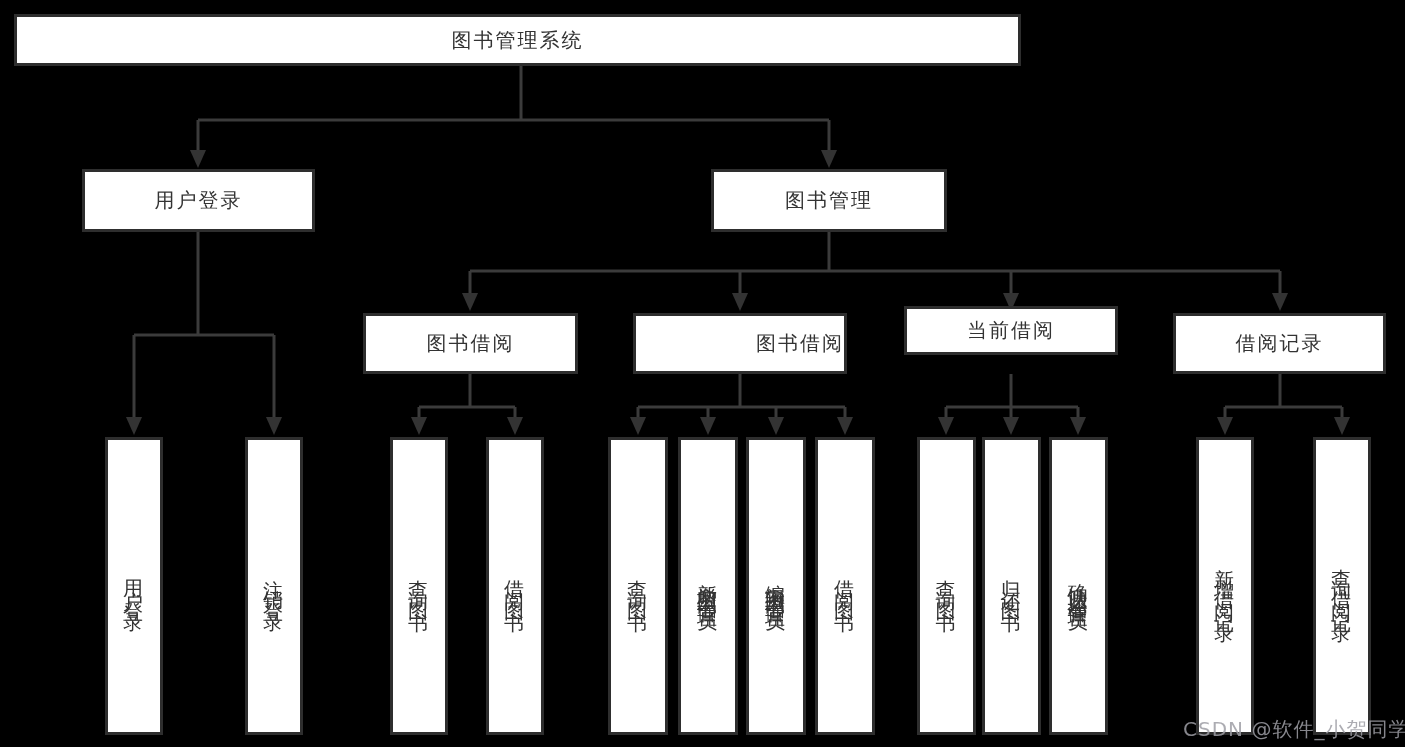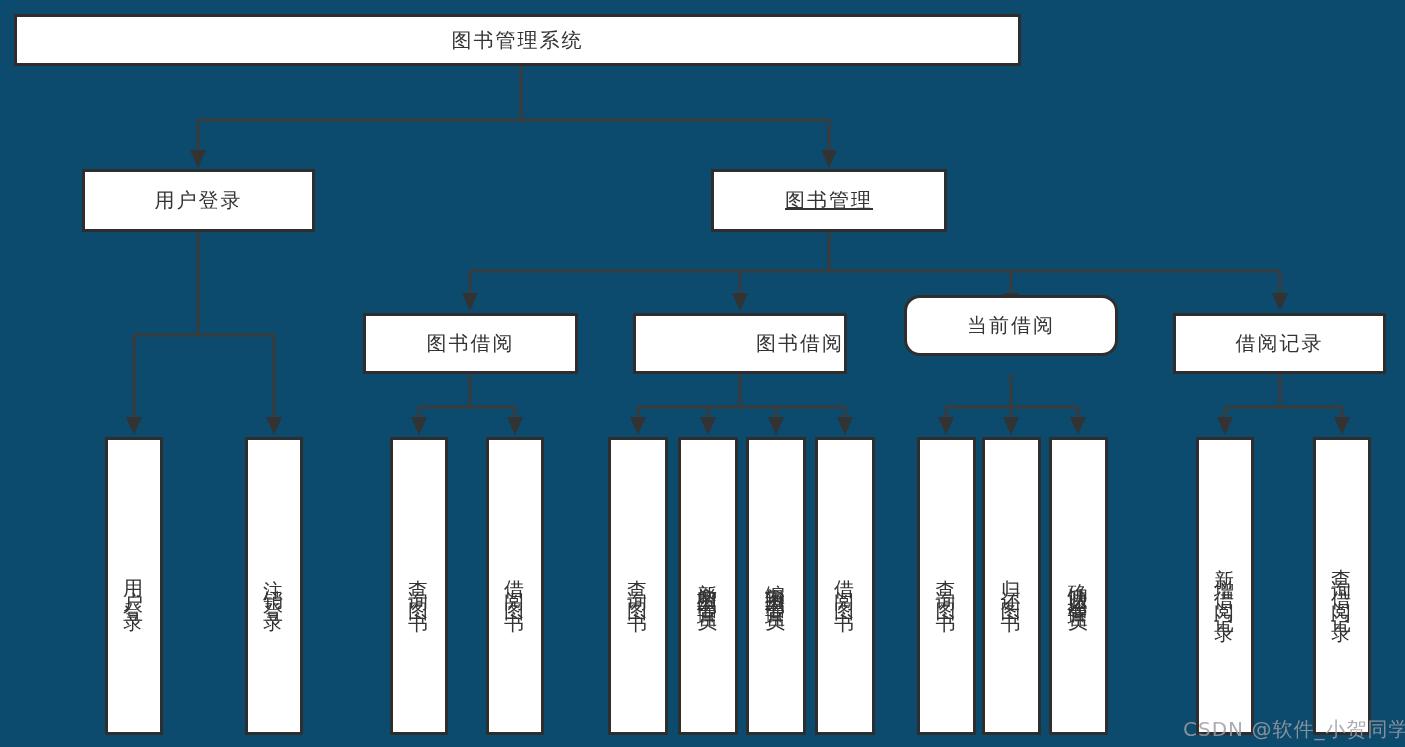--- a/index.html
+++ b/index.html
@@ -1,20 +1,20 @@
 <!DOCTYPE html>
 <html><head>
 <meta charset="utf-8">
 <style>
   html, body { margin: 0; padding: 0; background: #ffffff; }
   .canvas {
     position: relative;
     width: 1405px;
     height: 747px;
-    background: #0c4a6e;
+    background: #000000;
     overflow: hidden;
     font-family: "DejaVu Sans", "Liberation Sans", sans-serif;
   }
   .connectors {
     position: absolute;
     left: 0; top: 0;
     width: 1405px; height: 747px;
     pointer-events: none;
   }
   .node {
@@ -39,24 +39,24 @@
     font-size: 20px;
     letter-spacing: 11px;
     white-space: nowrap;
   }
   .leaf.tight .lbl {
     letter-spacing: 4px;
   }
   
   .n-root   { left: 14px;   top: 14px;  width: 1007px; height: 52px; }
   .n-login  { left: 82px;   top: 169px; width: 233px;  height: 63px; }
-  .n-mgmt   { left: 711px;  top: 169px; width: 236px;  height: 63px; text-decoration: underline; }
+  .n-mgmt   { left: 711px;  top: 169px; width: 236px;  height: 63px; }
   .n-rec    { left: 363px;  top: 313px; width: 215px;  height: 61px; }
   .n-borrow { left: 633px;  top: 313px; width: 214px;  height: 61px; justify-content: flex-end; }
-  .n-cur    { left: 904px;  top: 295px; width: 214px;  height: 61px; border-radius: 16px; }
+  .n-cur    { left: 904px;  top: 306px; width: 214px;  height: 49px; }
   .n-log    { left: 1173px; top: 313px; width: 213px;  height: 61px; }
   .leaf     { top: 437px; height: 298px; }
   .l-1  { left: 105px;  width: 58px; }
   .l-2  { left: 245px;  width: 58px; }
   .l-3  { left: 390px;  width: 58px; }
   .l-4  { left: 486px;  width: 58px; }
   .l-5  { left: 608px;  width: 60px; }
   .l-6  { left: 678px;  width: 60px; }
   .l-7  { left: 746px;  width: 60px; }
   .l-8  { left: 815px;  width: 60px; }

